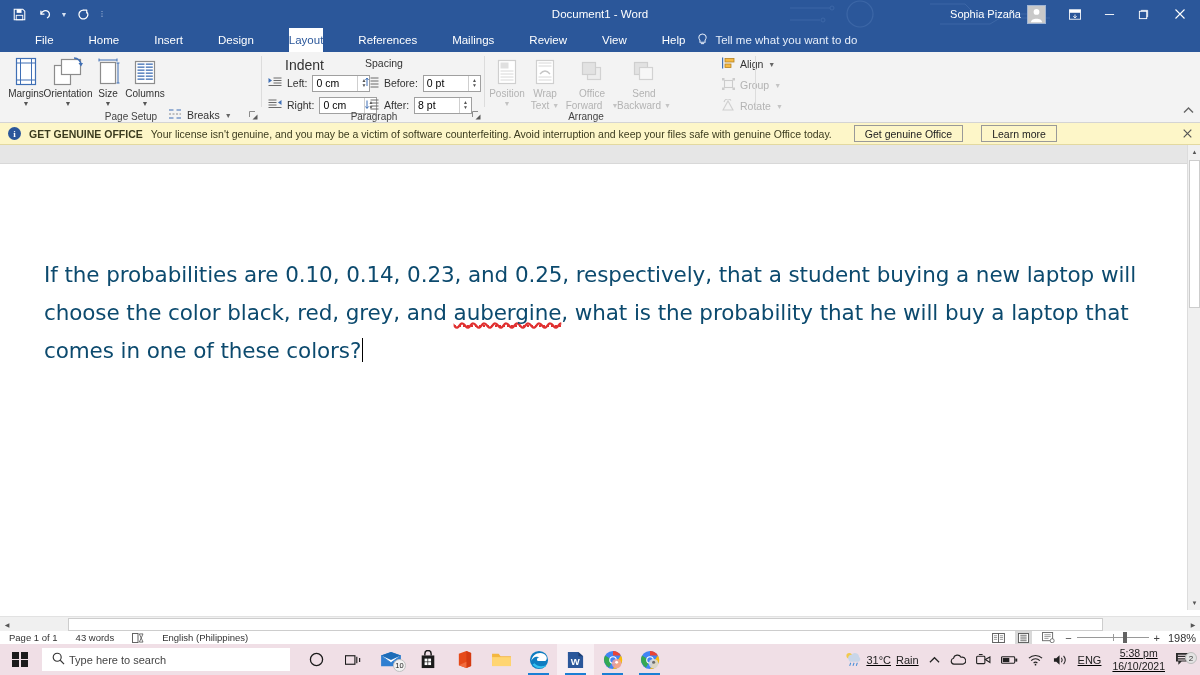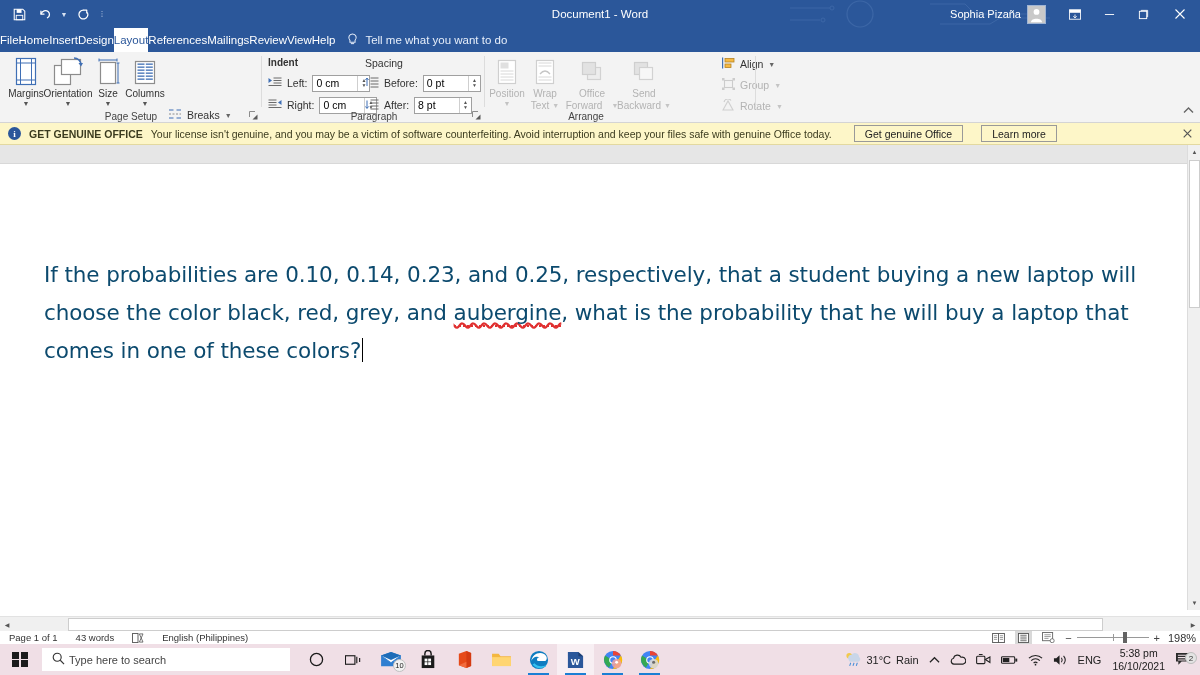--- a/index.html
+++ b/index.html
@@ -47,21 +47,21 @@
   }
   .win-btn.close { width: 40px; }
 
   
   .tabbar {
     position: absolute; top: 28px; left: 0; width: 1200px; height: 24px;
     background: #2b579a; display: flex; align-items: stretch;
   }
   .tab {
     padding: 0 0; font-size: 11.5px; color: #fff;
-    display: flex; align-items: center; height: 24px;
+    display: flex; align-items: center; height: 24px; margin-left: 35px;
   }
   .tab.active { background: #ffffff; color: #2b579a; }
   .tellme {
     display: flex; align-items: center; gap: 7px; padding-left: 12px;
     font-size: 11.5px; color: #e6eefa;
   }
   .share-btn {
     position: absolute; right: 8px; top: 28px; height: 24px;
     display: flex; align-items: center; gap: 4px;
     font-size: 11px; color: #fff;
@@ -217,21 +217,21 @@
   .search-box {
     width: 248px; height: 23px; background: #fff; display: flex; align-items: center;
     gap: 4px; padding-left: 10px; margin-left: 2px;
   }
   .search-box .txt { font-size: 11px; color: #444; }
   .tb-icon { width: 37px; height: 31px; display: flex; align-items: center; justify-content: center; position: relative; }
   .tb-icon.running::after {
     content: ''; position: absolute; bottom: 0; left: 8px; width: 21px; height: 2.5px; background: #1b7fd4;
   }
   .tb-icon.active { background: rgba(255,255,255,.5); }
-  .tray { position: absolute; right: 0; height: 34px; display: flex; align-items: center; gap: 0; }
+  .tray { position: absolute; right: 0; height: 34px; display: flex; align-items: center; gap: 0; text-decoration: underline; }
   .tray-item { padding: 0 5px; font-size: 11px; color: #222; display: flex; align-items: center; }
   .clock {
     display: flex; flex-direction: column; align-items: center; justify-content: center;
     font-size: 10.5px; color: #1b1b1b; line-height: 13px; padding: 0 6px;
   }
   .notif-center { padding: 0 8px 0 4px; position: relative; display: flex; align-items: center; }
   .badge {
     position: absolute; right: 3px; bottom: 3px; width: 12px; height: 12px; border-radius: 50%;
     background: #e4e4e4; color: #333; font-size: 8px; display: flex; align-items: center; justify-content: center;
     border: 1px solid #bdbdbd;
@@ -450,21 +450,21 @@
       <div class="rgroup-label">Page Setup</div>
       <div class="dlg-launcher">
         <svg width="10" height="10" viewBox="0 0 10 10">
             <path d="M0.5 0.5 H6 M0.5 0.5 V6" stroke="#8c8c8c" stroke-width="1"></path>
             <path d="M8.5 8.5 L8.5 3.5 L3.5 8.5 Z" fill="#5b5b5b"></path>
           </svg>
       </div>
     </div>
 
     <div class="rgroup" style="left:263px; width:222px;">
-      <div style="position:absolute; left:5px; top:5px; font-size:10px; color:#333;font-weight:bold;">Indent</div>
+      <div style="position:absolute; left:22px; top:5px; font-size:14px; color:#333;">Indent</div>
       <div style="position:absolute; left:102px; top:5px; font-size:10.5px; color:#333;">Spacing</div>
 
       <div class="smallrow" style="left:5px; top:22px;">
         <span>
           <svg width="14" height="11" viewBox="0 0 14 11">
               <path d="M0.5 1 L4 3.5 L0.5 6" fill="#3f6fb5"></path>
               <g stroke="#6b6b6b" stroke-width="1">
                 <path d="M5.5 1 H13.5 M5.5 3.5 H13.5 M5.5 6 H13.5 M0.5 8.5 H13.5"></path>
               </g>
             </svg>

